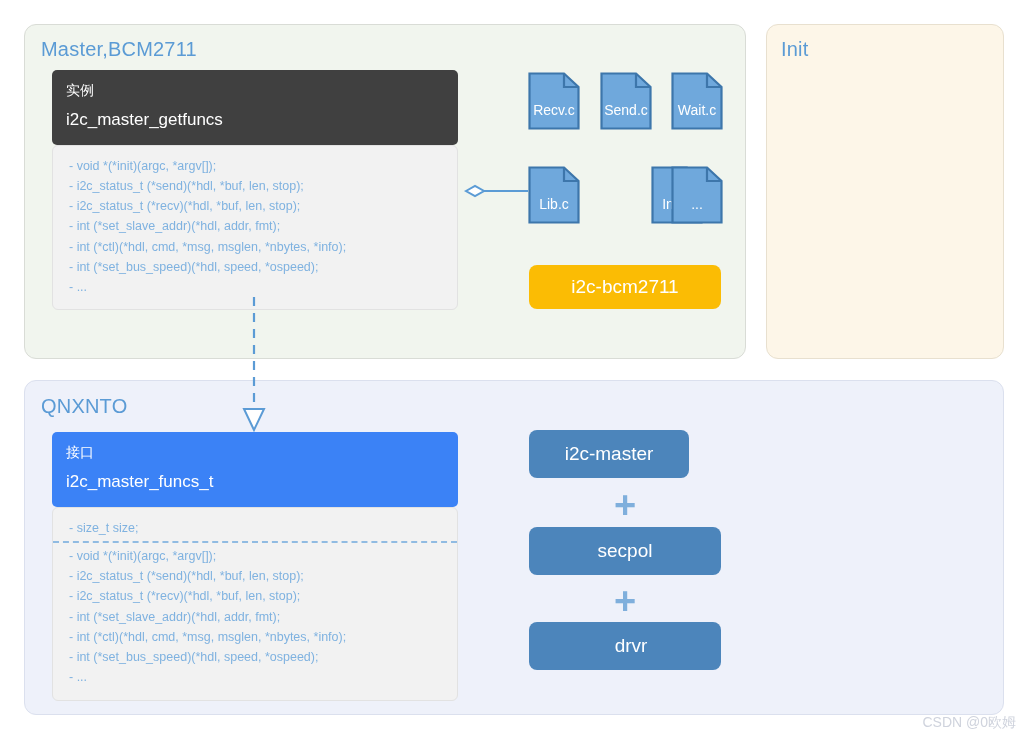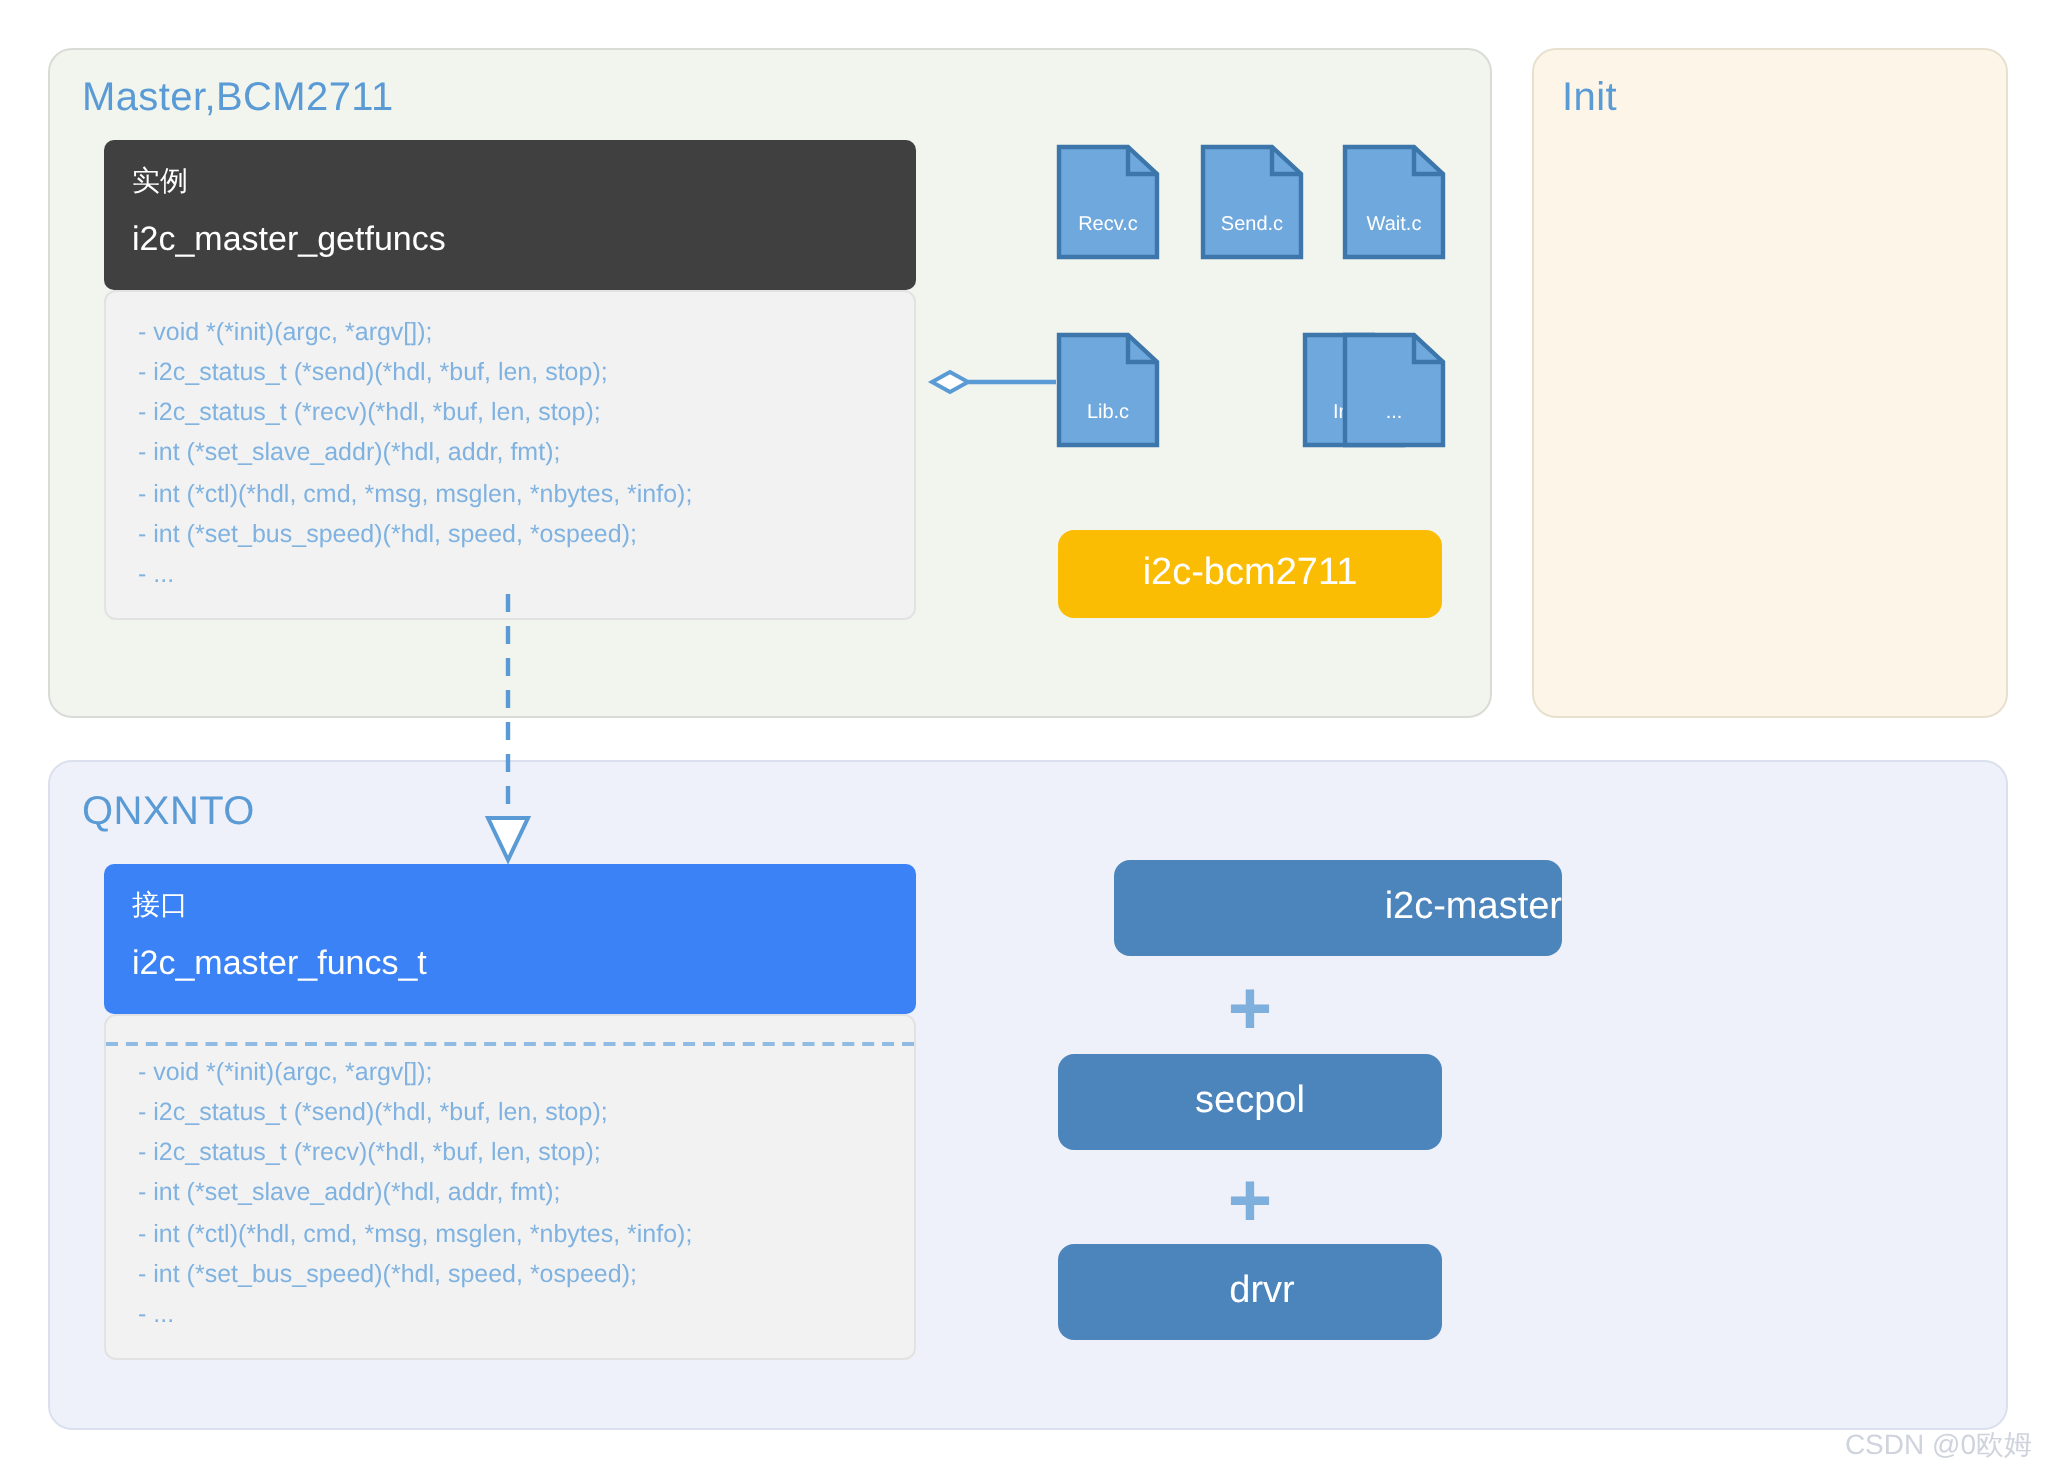--- a/index.html
+++ b/index.html
@@ -113,21 +113,21 @@
     width: 52px;
     height: 58px;
   }
   .file-icon svg { display: block; }
   .file-icon .file-label {
     position: absolute;
     left: 0; right: 0;
     bottom: 12px;
     text-align: center;
     color: #ffffff;
-    font-size: 10px;
+    font-size: 14px;
     pointer-events: none;
   }
 
   
   .pill {
     position: absolute;
     box-sizing: border-box;
     border-radius: 8px;
     color: #ffffff;
     display: flex;
@@ -197,20 +197,21 @@
       <div class="row">- ...</div>
     </div>
   </div>
 
   <div class="uml" id="uml-interface">
     <div class="uml-head">
       <span class="stereo">接口</span>
       <span class="name">i2c_master_funcs_t</span>
     </div>
     <div class="uml-body">
+      <div class="row">- size_t size;</div>
       <div class="sep"></div>
       <div class="row">- void *(*init)(argc, *argv[]);</div>
       <div class="row">- i2c_status_t (*send)(*hdl, *buf, len, stop);</div>
       <div class="row">- i2c_status_t (*recv)(*hdl, *buf,  len, stop);</div>
       <div class="row">- int (*set_slave_addr)(*hdl, addr, fmt);</div>
       <div class="row">- int (*ctl)(*hdl, cmd, *msg, msglen, *nbytes, *info);</div>
       <div class="row">- int (*set_bus_speed)(*hdl, speed, *ospeed);</div>
       <div class="row">- ...</div>
     </div>
   </div>
@@ -256,21 +257,21 @@
       <path d="M1.5 1.5 H36 L50.5 15 V56.5 H1.5 Z" fill="#6fa8dc" stroke="#3d76ab" stroke-width="2.2"></path>
       <path d="M36 1.5 V15 H50.5" fill="none" stroke="#3d76ab" stroke-width="2.2"></path>
     </svg>
     <div class="file-label">...</div>
   </div>
 
   <div class="pill gold" id="driver-pill" style="left:529px; top:265px; width:192px; height:44px;">
     <span>i2c-bcm2711</span>
   </div>
 
-  <div class="pill blue" style="left:557px; top:430px; width:224px; height:48px;justify-content:flex-end;">
+  <div class="pill blue" style="left:529px; top:430px; width:160px; height:48px;">
     <span>i2c-master</span>
   </div>
   <div class="plus" style="left:605px; top:486px;">+</div>
   <div class="pill blue" style="left:529px; top:527px; width:192px; height:48px;">
     <span>secpol</span>
   </div>
   <div class="plus" style="left:605px; top:582px;">+</div>
   <div class="pill blue" style="left:529px; top:622px; width:192px; height:48px;padding-left:12px;">
     <span>drvr</span>
   </div>

